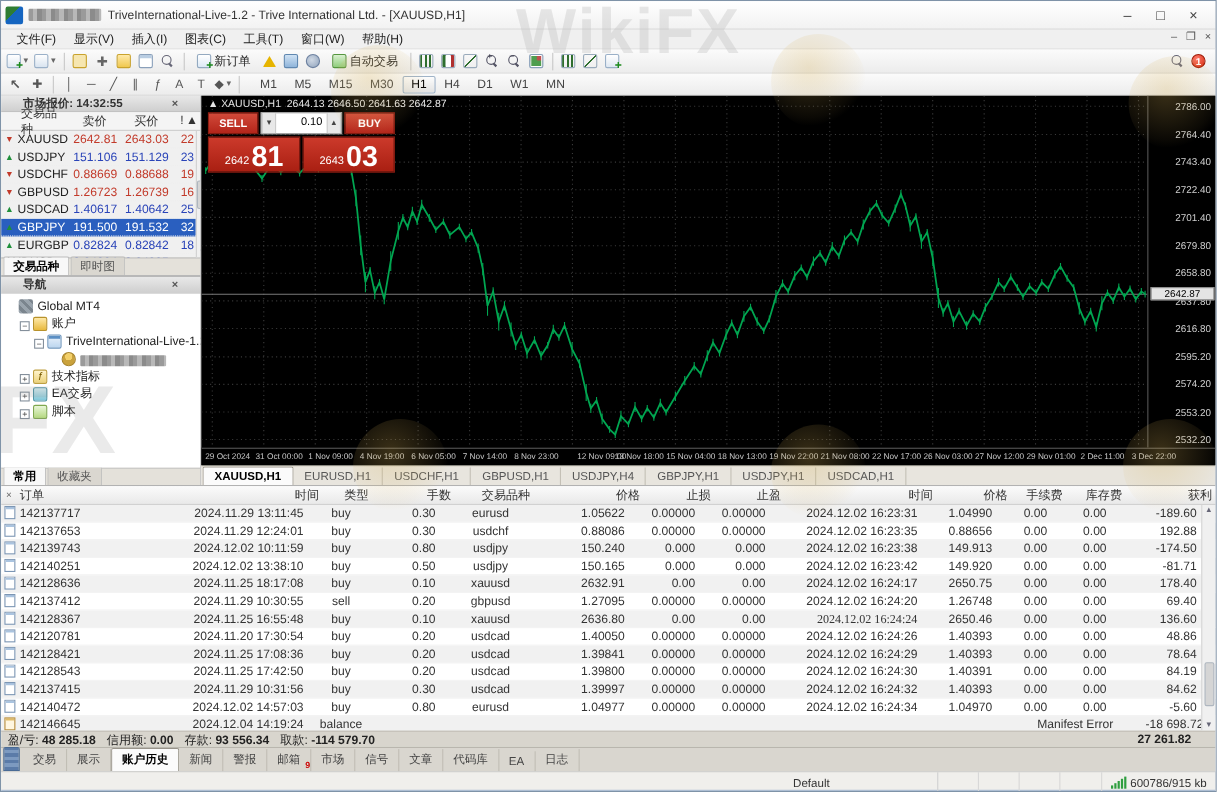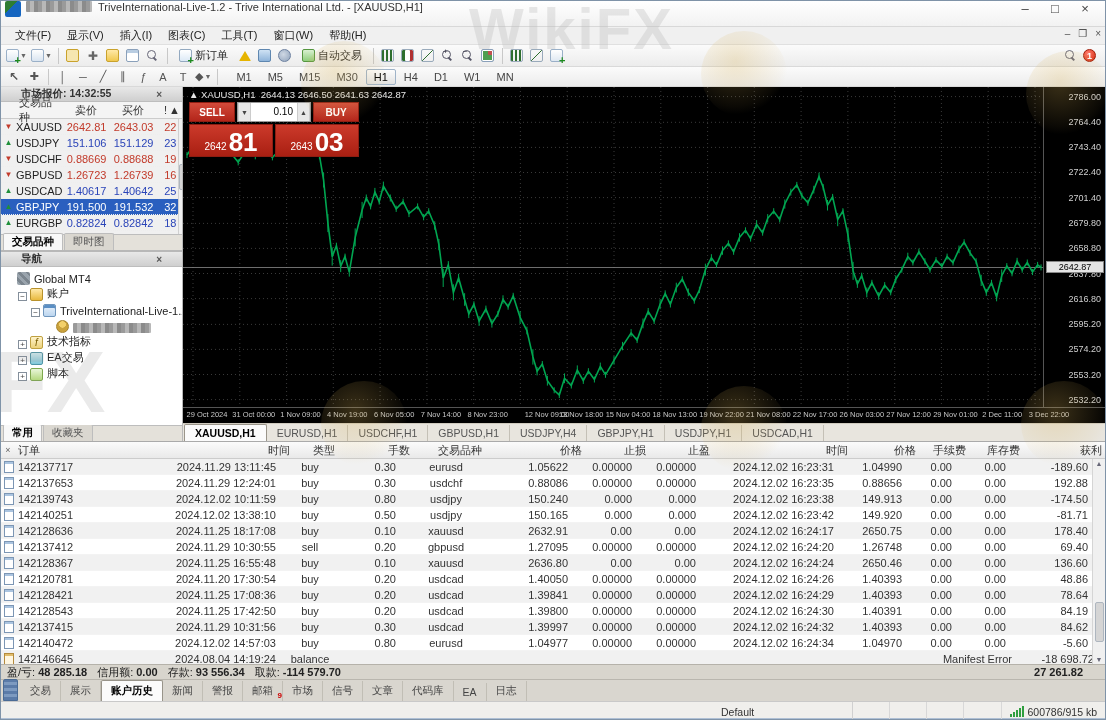--- a/index.html
+++ b/index.html
@@ -3,21 +3,21 @@
 <meta charset="utf-8">
 <style>
   html,body{margin:0;padding:0;background:#9aa7b8;}
   *{box-sizing:border-box;}
   #app{
     width:1106px;height:720px;position:relative;overflow:hidden;
     font-family:"Liberation Sans","DejaVu Sans",sans-serif;
     font-size:11px;color:#222;background:#f0f0f0;border:1px solid #7f93a8;
   }
   
-  .titlebar{height:26px;background:linear-gradient(#ffffff,#f2f2f2);display:flex;align-items:flex-start;padding:0 4px;border-bottom:1px solid #d8d8d8;}
+  .titlebar{height:26px;background:linear-gradient(#ffffff,#f2f2f2);display:flex;align-items:center;padding:0 4px;border-bottom:1px solid #d8d8d8;}
   .app-icon{width:16px;height:16px;background:linear-gradient(135deg,#2e7d32 40%,#1565c0 40%);border-radius:2px;margin-right:5px;flex:none;}
   .redact{background:repeating-linear-gradient(90deg,#9a9a9a 0 4px,#b8b8b8 4px 8px,#8b8b8b 8px 12px);border-radius:1px;}
   .tb-redact{width:66px;height:11px;margin-right:6px;}
   .titletext{font-size:11px;color:#333;white-space:nowrap;overflow:hidden;flex:1;}
   .wincontrols{display:flex;gap:14px;margin-right:8px;color:#444;font-size:13px;}
   .wincontrols span{cursor:default;width:16px;text-align:center;}
   
   .menubar{height:18px;background:#f0f0f0;display:flex;align-items:center;padding-left:6px;border-bottom:1px solid #e0e0e0;position:relative;}
   .menu-item{padding:1px 8px;color:#222;}
   .child-controls{position:absolute;right:4px;top:1px;display:flex;gap:8px;font-size:10px;color:#555;}
@@ -681,21 +681,21 @@
         </div>
         <div class="t-row">
           <span class="t-cell al" style="width: 96px;"><span class="doc-ico"></span><span>142128367</span></span>
           <span class="t-cell ar" style="width: 182px;">2024.11.25 16:55:48</span>
           <span class="t-cell ac" style="width: 62px;">buy</span>
           <span class="t-cell ar" style="width: 58px;">0.10</span>
           <span class="t-cell ac" style="width: 94px;">xauusd</span>
           <span class="t-cell ar" style="width: 78px;">2636.80</span>
           <span class="t-cell ar" style="width: 64px;">0.00</span>
           <span class="t-cell ar" style="width: 64px;">0.00</span>
-          <span class="t-cell ar" style="width: 138px;">2024.12.02 16:24:24</span>
+          <span class="t-cell ar" style="width: 138px; font-family: Liberation Serif, serif;">2024.12.02 16:24:24</span>
           <span class="t-cell ar" style="width: 68px;">2650.46</span>
           <span class="t-cell ar" style="width: 50px;">0.00</span>
           <span class="t-cell ar" style="width: 54px;">0.00</span>
           <span class="t-cell ar" style="width: 82px;">136.60</span>
         </div>
         <div class="t-row">
           <span class="t-cell al" style="width: 96px;"><span class="doc-ico"></span><span>142120781</span></span>
           <span class="t-cell ar" style="width: 182px;">2024.11.20 17:30:54</span>
           <span class="t-cell ac" style="width: 62px;">buy</span>
           <span class="t-cell ar" style="width: 58px;">0.20</span>
@@ -764,21 +764,21 @@
           <span class="t-cell ar" style="width: 64px;">0.00000</span>
           <span class="t-cell ar" style="width: 64px;">0.00000</span>
           <span class="t-cell ar" style="width: 138px;">2024.12.02 16:24:34</span>
           <span class="t-cell ar" style="width: 68px;">1.04970</span>
           <span class="t-cell ar" style="width: 50px;">0.00</span>
           <span class="t-cell ar" style="width: 54px;">0.00</span>
           <span class="t-cell ar" style="width: 82px;">-5.60</span>
         </div>
         <div class="t-row">
           <span class="t-cell al" style="width: 96px;"><span class="doc-ico bal"></span><span>142146645</span></span>
-          <span class="t-cell ar" style="width: 182px;">2024.08.04 14:19:24</span>
+          <span class="t-cell ar" style="width: 182px;">2024.12.04 14:19:24</span>
           <span class="t-cell ac" style="width: 62px;">balance</span>
           <span class="t-cell ar" style="width: 58px;"></span>
           <span class="t-cell ac" style="width: 94px;"></span>
           <span class="t-cell ar" style="width: 78px;"></span>
           <span class="t-cell ar" style="width: 64px;"></span>
           <span class="t-cell ar" style="width: 64px;"></span>
           <span class="t-cell ar" style="width: 138px;"></span>
           <span class="t-cell ar" style="width: 68px;"></span>
           <span class="t-cell ar" style="width: 0px;"></span>
           <span class="t-cell ar" style="width: 104px;">Manifest Error</span>

